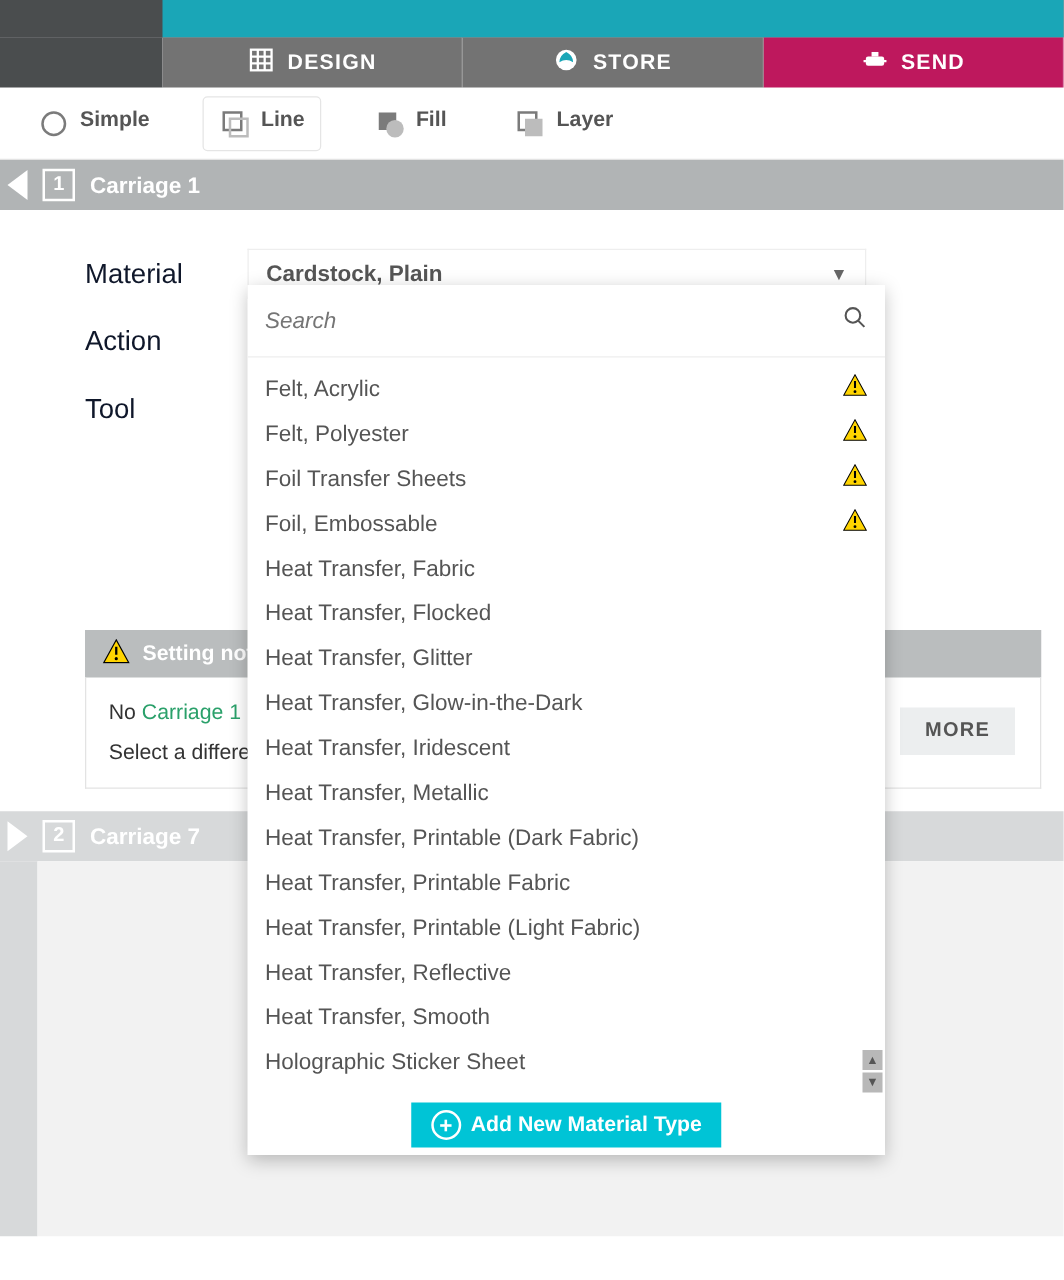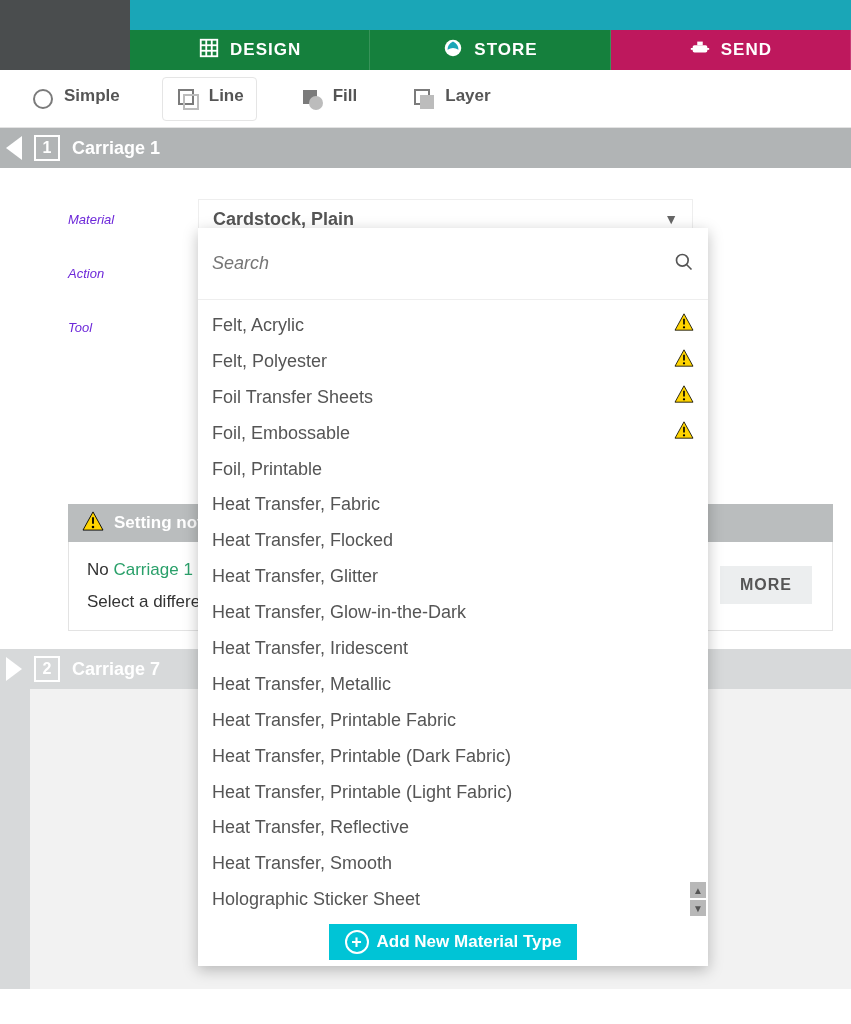--- a/index.html
+++ b/index.html
@@ -3,21 +3,21 @@
 <meta charset="utf-8">
 <style>
   * { box-sizing: border-box; margin: 0; padding: 0; }
   body { font-family: Arial, Helvetica, sans-serif; width: 851px; height: 1024px; background: #fff; overflow: hidden; color: #5b5b5b; }
   .topstrip { height: 30px; background: #4a4d4e; display: flex; }
   .topstrip .spacer { width: 130px; background: #4a4d4e; }
   .topstrip .rest { flex: 1; background: #1aa6b7; }
 
   .topnav { display: flex; height: 40px; }
   .topnav .left-pad { width: 130px; background: #4a4d4e; }
-  .nav-item { flex: 1; display: flex; align-items: center; justify-content: center; gap: 10px; background: #15803d; color: #fff; font-size: 17px; font-weight: 600; letter-spacing: 1px; border-right: 1px solid rgba(255,255,255,0.15); }
+  .nav-item { flex: 1; display: flex; align-items: center; justify-content: center; gap: 10px; background: #737373; color: #fff; font-size: 17px; font-weight: 600; letter-spacing: 1px; border-right: 1px solid rgba(255,255,255,0.15); }
   .nav-item.active { background: #be185d; }
   .nav-item svg { width: 22px; height: 22px; fill: #fff; }
 
   .subnav { display: flex; height: 58px; border-bottom: 1px solid #e3e3e3; padding-left: 18px; align-items: center; gap: 30px; }
   .subnav .sn-item { display: flex; align-items: flex-start; gap: 8px; font-size: 17px; font-weight: 600; color: #555; padding: 8px 12px; }
   .subnav .sn-item.boxed { border: 1px solid #e5e5e5; border-radius: 4px; }
   .sn-icon { width: 26px; height: 26px; display: inline-flex; align-items: center; justify-content: center; }
   .circle-icon { width: 20px; height: 20px; border: 2px solid #7b7b7b; border-radius: 50%; }
   .sn-icon svg { width: 26px; height: 26px; }
 
@@ -29,27 +29,27 @@
   .tri-right { border-top: 12px solid transparent; border-bottom: 12px solid transparent; border-left: 16px solid #fff; }
   .carriage-header .numbox { width: 26px; height: 26px; border: 2px solid #fff; display: flex; align-items: center; justify-content: center; font-weight: 700; font-size: 16px; }
   .carriage-header .label { font-size: 18px; font-weight: 600; }
 
   .panel-body { display: flex; }
   .panel-body .leftgutter { width: 30px; }
   .panel-body .content { flex: 1; padding: 24px 18px 18px 38px; position: relative; }
   .panel-body .leftgutter.shaded { background: #d7d9da; }
 
   .field-row { display: flex; align-items: center; height: 54px; }
-  .field-label { width: 130px; font-size: 13px; color: #6d28d9; font-style: italic; }
+  .field-label { width: 130px; font-size: 22px; color: #0f172a; }
 
   .material-select { flex: 1; max-width: 495px; height: 40px; border: 1px solid #eee; border-bottom: 1px solid #ddd; display: flex; align-items: center; justify-content: space-between; padding: 4px 14px; font-size: 18px; font-weight: 700; color: #555; }
   .material-select .chev { color: #666; font-size: 14px; }
 
   .dropdown { position: absolute; top: 60px; left: 168px; width: 510px; background: #fff; box-shadow: 0 4px 14px rgba(0,0,0,0.25); z-index: 10; }
-  .dropdown .search-row { height: 72px; border-bottom: 1px solid #eee; display: flex; align-items: center; padding: 16px 14px; }
+  .dropdown .search-row { height: 58px; border-bottom: 1px solid #eee; display: flex; align-items: center; padding: 16px 14px; }
   .dropdown .search-row input { flex: 1; border: none; outline: none; font-size: 18px; color: #666; font-style: italic; }
   .dropdown .search-row .mag { color: #555; }
   .dropdown .mag svg { width: 20px; height: 20px; fill: none; stroke: #555; stroke-width: 2; }
 
   .dropdown-list { max-height: 618px; overflow: hidden; position: relative; padding: 8px 0; }
   .dd-item { display: flex; align-items: center; justify-content: space-between; padding: 4px 14px; font-size: 18px; color: #555; cursor: default; line-height: 1.55; }
   .dd-item .warn svg { width: 20px; height: 18px; }
   .dd-scrollbtns { position: absolute; right: 2px; bottom: 50px; display: flex; flex-direction: column; gap: 2px; }
   .dd-scrollbtns .sbtn { width: 16px; height: 16px; background: #b8b8b8; display: flex; align-items: center; justify-content: center; font-size: 10px; color: #555; }
 
@@ -207,45 +207,42 @@
           </div>
           <div class="dd-item">
             <span>Foil, Embossable</span>
             <span class="warn"><svg viewBox="0 0 24 22">
                 <polygon points="12,1 23,21 1,21" fill="#ffd400" stroke="#000" stroke-width="1"></polygon>
                 <line x1="12" y1="7" x2="12" y2="14" stroke="#000" stroke-width="2"></line>
                 <circle cx="12" cy="17.5" r="1.4" fill="#000"></circle>
               </svg></span>
           </div>
           <div class="dd-item">
-            <span>Foil, Printable</span>
-          </div>
-          <div class="dd-item">
             <span>Heat Transfer, Fabric</span>
           </div>
           <div class="dd-item">
             <span>Heat Transfer, Flocked</span>
           </div>
           <div class="dd-item">
             <span>Heat Transfer, Glitter</span>
           </div>
           <div class="dd-item">
             <span>Heat Transfer, Glow-in-the-Dark</span>
           </div>
           <div class="dd-item">
             <span>Heat Transfer, Iridescent</span>
           </div>
           <div class="dd-item">
             <span>Heat Transfer, Metallic</span>
           </div>
           <div class="dd-item">
+            <span>Heat Transfer, Printable (Dark Fabric)</span>
+          </div>
+          <div class="dd-item">
             <span>Heat Transfer, Printable Fabric</span>
-          </div>
-          <div class="dd-item">
-            <span>Heat Transfer, Printable (Dark Fabric)</span>
           </div>
           <div class="dd-item">
             <span>Heat Transfer, Printable (Light Fabric)</span>
           </div>
           <div class="dd-item">
             <span>Heat Transfer, Reflective</span>
           </div>
           <div class="dd-item">
             <span>Heat Transfer, Smooth</span>
           </div>

